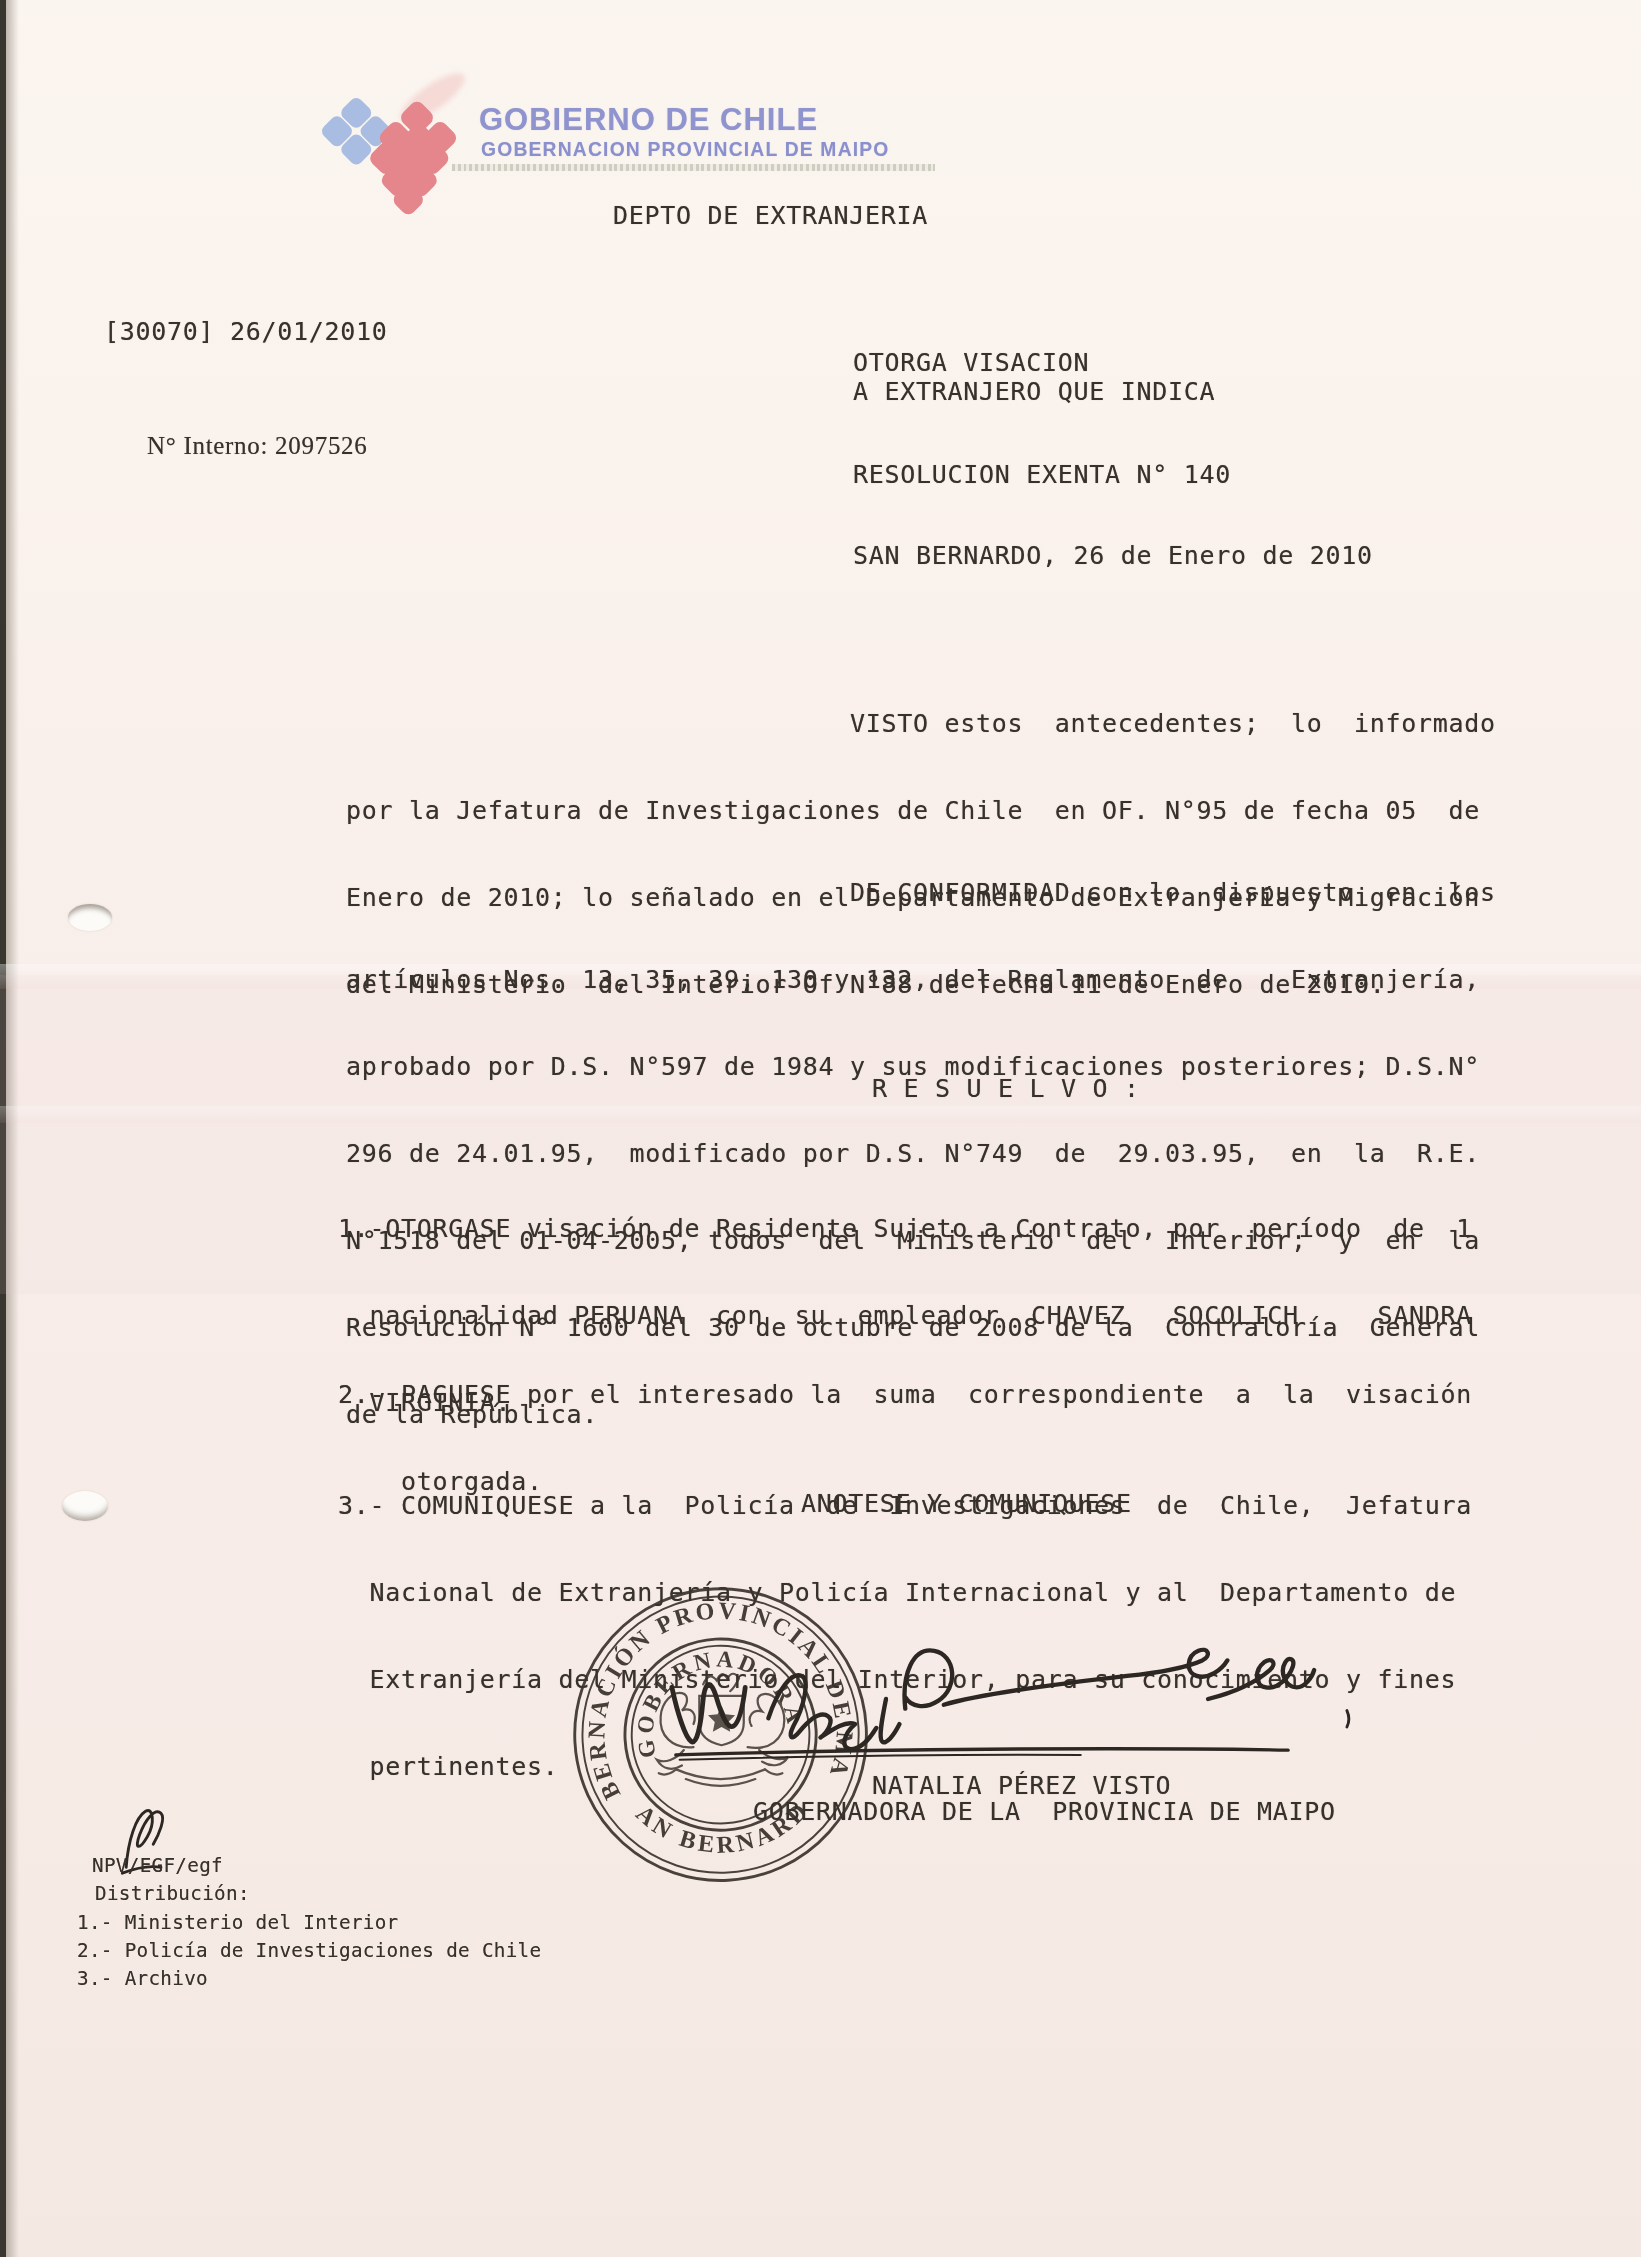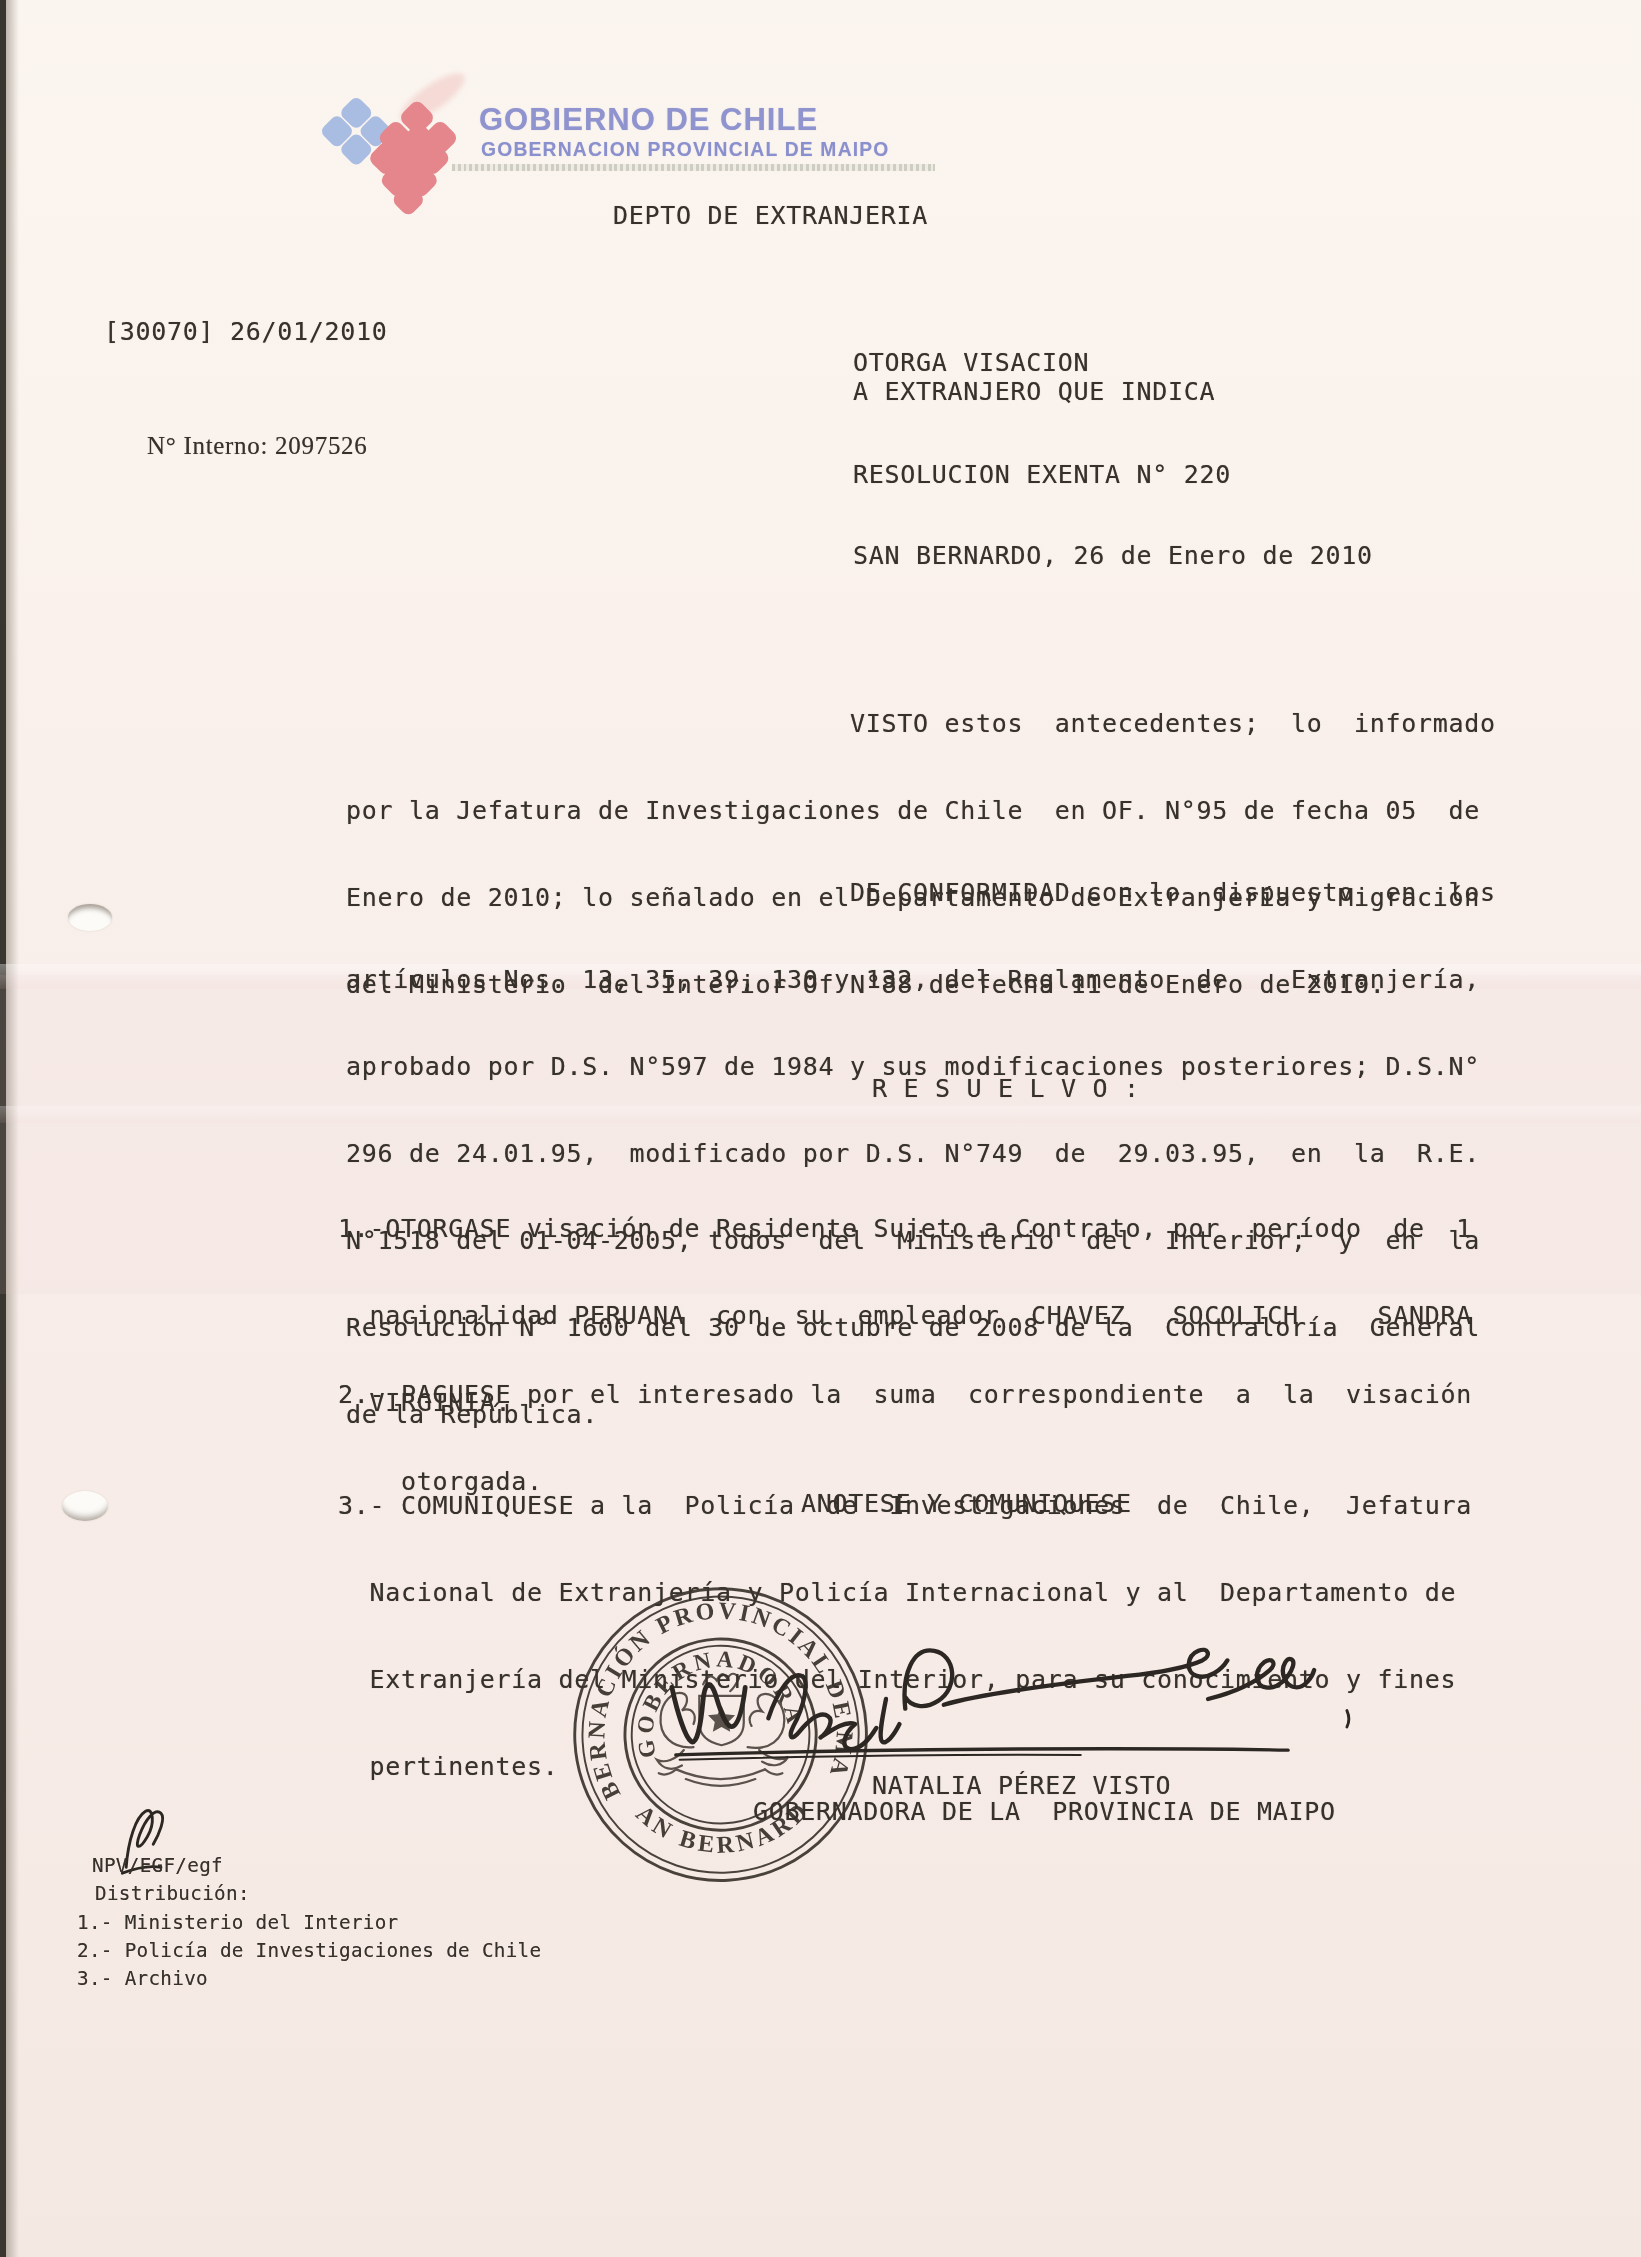--- a/index.html
+++ b/index.html
@@ -88,21 +88,21 @@
   </svg>
   <div class="logo-title">GOBIERNO DE CHILE</div>
   <div class="logo-sub">GOBERNACION PROVINCIAL DE MAIPO</div>
   <div class="logo-bar"></div>
 
   <div class="mono" style="left:613px;top:201px;">DEPTO DE EXTRANJERIA</div>
   <div class="mono" style="left:104px;top:317px;">[30070] 26/01/2010</div>
   <div class="mono" style="left:147px;top:431px;font-family:Liberation Serif, serif;">N° Interno: 2097526</div>
   <div class="mono" style="left:853px;top:348px;">OTORGA VISACION</div>
   <div class="mono" style="left:853px;top:377px;">A EXTRANJERO QUE INDICA</div>
-  <div class="mono" style="left:853px;top:460px;">RESOLUCION EXENTA N° 220</div>
+  <div class="mono" style="left:853px;top:460px;">RESOLUCION EXENTA N° 140</div>
   <div class="mono" style="left:853px;top:541px;">SAN BERNARDO, 26 de Enero de 2010</div>
 
   <div class="mono block" style="left:346px;top:651px;">
     <div class="line">                                VISTO estos  antecedentes;  lo  informado</div>
     <div class="line">por la Jefatura de Investigaciones de Chile  en OF. N°95 de fecha 05  de</div>
     <div class="line">Enero de 2010; lo señalado en el Departamento de Extranjería y Migración</div>
     <div class="line">del Ministerio  del Interior Of N°88 de fecha 11 de Enero de 2010.</div>
   </div>
 
   <div class="mono block" style="left:346px;top:820px;">

